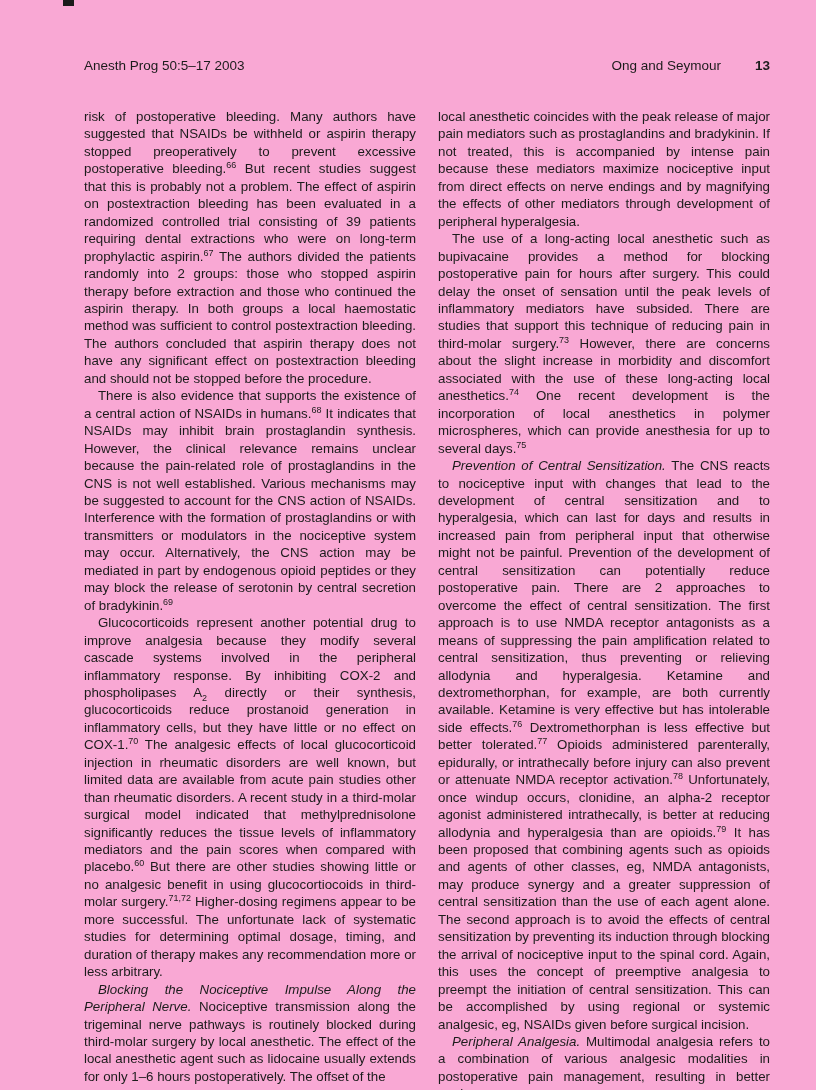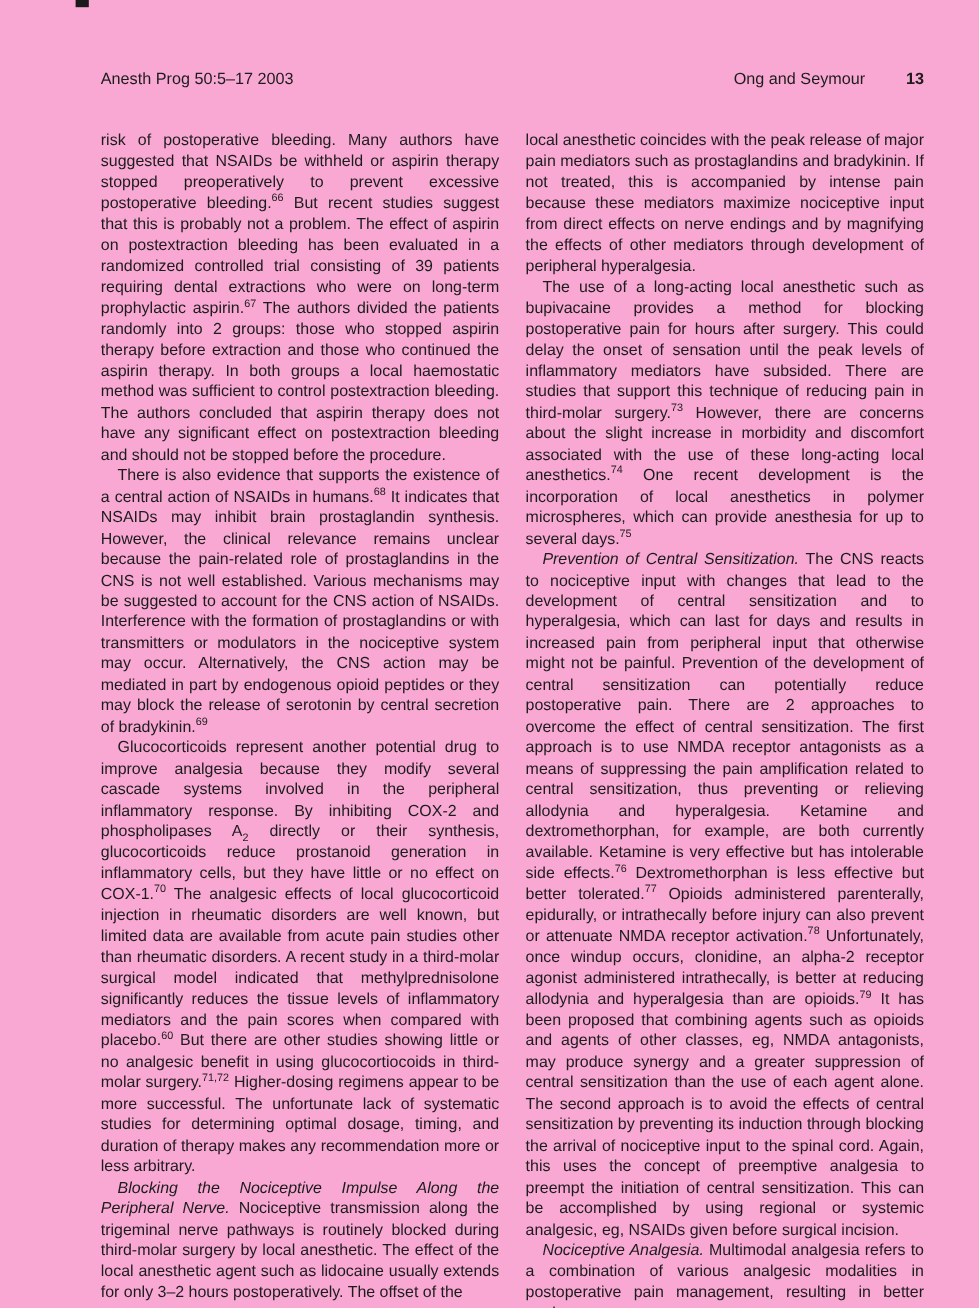--- a/index.html
+++ b/index.html
@@ -91,23 +91,23 @@
       <span>Ong and Seymour</span>
       <span class="page-number">13</span>
     </span>
   </div>
 
   <div class="content">
     <div class="column">
         <p class="para"><span>risk of postoperative bleeding. Many authors have suggested that NSAIDs be withheld or aspirin therapy stopped preoperatively to prevent excessive postoperative bleeding.</span><sup>66</sup><span> But recent studies suggest that this is probably not a problem. The effect of aspirin on postextraction bleeding has been evaluated in a randomized controlled trial consisting of 39 patients requiring dental extractions who were on long-term prophylactic aspirin.</span><sup>67</sup><span> The authors divided the patients randomly into 2 groups: those who stopped aspirin therapy before extraction and those who continued the aspirin therapy. In both groups a local haemostatic method was sufficient to control postextraction bleeding. The authors concluded that aspirin therapy does not have any significant effect on postextraction bleeding and should not be stopped before the procedure.</span></p>
         <p class="para indent"><span>There is also evidence that supports the existence of a central action of NSAIDs in humans.</span><sup>68</sup><span> It indicates that NSAIDs may inhibit brain prostaglandin synthesis. However, the clinical relevance remains unclear because the pain-related role of prostaglandins in the CNS is not well established. Various mechanisms may be suggested to account for the CNS action of NSAIDs. Interference with the formation of prostaglandins or with transmitters or modulators in the nociceptive system may occur. Alternatively, the CNS action may be mediated in part by endogenous opioid peptides or they may block the release of serotonin by central secretion of bradykinin.</span><sup>69</sup></p>
         <p class="para indent"><span>Glucocorticoids represent another potential drug to improve analgesia because they modify several cascade systems involved in the peripheral inflammatory response. By inhibiting COX-2 and phospholipases A</span><sub>2</sub><span> directly or their synthesis, glucocorticoids reduce prostanoid generation in inflammatory cells, but they have little or no effect on COX-1.</span><sup>70</sup><span> The analgesic effects of local glucocorticoid injection in rheumatic disorders are well known, but limited data are available from acute pain studies other than rheumatic disorders. A recent study in a third-molar surgical model indicated that methylprednisolone significantly reduces the tissue levels of inflammatory mediators and the pain scores when compared with placebo.</span><sup>60</sup><span> But there are other studies showing little or no analgesic benefit in using glucocortiocoids in third-molar surgery.</span><sup>71,72</sup><span> Higher-dosing regimens appear to be more successful. The unfortunate lack of systematic studies for determining optimal dosage, timing, and duration of therapy makes any recommendation more or less arbitrary.</span></p>
-        <p class="para indent"><i>Blocking the Nociceptive Impulse Along the Peripheral Nerve.</i><span> Nociceptive transmission along the trigeminal nerve pathways is routinely blocked during third-molar surgery by local anesthetic. The effect of the local anesthetic agent such as lidocaine usually extends for only 3–2 hours postoperatively. The offset of the</span></p>
+        <p class="para indent"><i>Blocking the Nociceptive Impulse Along the Peripheral Nerve.</i><span> Nociceptive transmission along the trigeminal nerve pathways is routinely blocked during third-molar surgery by local anesthetic. The effect of the local anesthetic agent such as lidocaine usually extends for only 1–6 hours postoperatively. The offset of the</span></p>
       </div>
     <div class="column">
         <p class="para"><span>local anesthetic coincides with the peak release of major pain mediators such as prostaglandins and bradykinin. If not treated, this is accompanied by intense pain because these mediators maximize nociceptive input from direct effects on nerve endings and by magnifying the effects of other mediators through development of peripheral hyperalgesia.</span></p>
         <p class="para indent"><span>The use of a long-acting local anesthetic such as bupivacaine provides a method for blocking postoperative pain for hours after surgery. This could delay the onset of sensation until the peak levels of inflammatory mediators have subsided. There are studies that support this technique of reducing pain in third-molar surgery.</span><sup>73</sup><span> However, there are concerns about the slight increase in morbidity and discomfort associated with the use of these long-acting local anesthetics.</span><sup>74</sup><span> One recent development is the incorporation of local anesthetics in polymer microspheres, which can provide anesthesia for up to several days.</span><sup>75</sup></p>
         <p class="para indent"><i>Prevention of Central Sensitization.</i><span> The CNS reacts to nociceptive input with changes that lead to the development of central sensitization and to hyperalgesia, which can last for days and results in increased pain from peripheral input that otherwise might not be painful. Prevention of the development of central sensitization can potentially reduce postoperative pain. There are 2 approaches to overcome the effect of central sensitization. The first approach is to use NMDA receptor antagonists as a means of suppressing the pain amplification related to central sensitization, thus preventing or relieving allodynia and hyperalgesia. Ketamine and dextromethorphan, for example, are both currently available. Ketamine is very effective but has intolerable side effects.</span><sup>76</sup><span> Dextromethorphan is less effective but better tolerated.</span><sup>77</sup><span> Opioids administered parenterally, epidurally, or intrathecally before injury can also prevent or attenuate NMDA receptor activation.</span><sup>78</sup><span> Unfortunately, once windup occurs, clonidine, an alpha-2 receptor agonist administered intrathecally, is better at reducing allodynia and hyperalgesia than are opioids.</span><sup>79</sup><span> It has been proposed that combining agents such as opioids and agents of other classes, eg, NMDA antagonists, may produce synergy and a greater suppression of central sensitization than the use of each agent alone. The second approach is to avoid the effects of central sensitization by preventing its induction through blocking the arrival of nociceptive input to the spinal cord. Again, this uses the concept of preemptive analgesia to preempt the initiation of central sensitization. This can be accomplished by using regional or systemic analgesic, eg, NSAIDs given before surgical incision.</span></p>
-        <p class="para indent"><i>Nociceptive Analgesia.</i><span> Multimodal analgesia refers to a combination of various analgesic modalities in postoperative pain management, resulting in better analge-</span></p>
+        <p class="para indent"><i>Peripheral Analgesia.</i><span> Multimodal analgesia refers to a combination of various analgesic modalities in postoperative pain management, resulting in better analge-</span></p>
       </div>
   </div>
 
 </div>
 
 </body></html>

